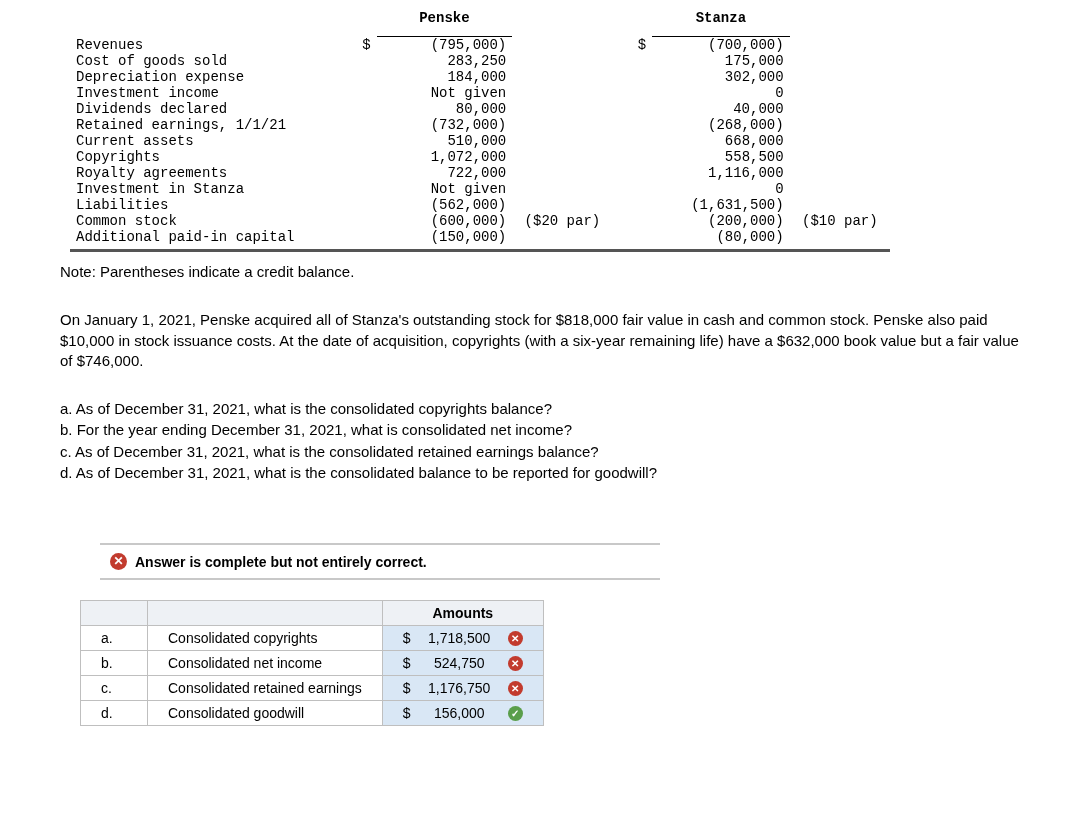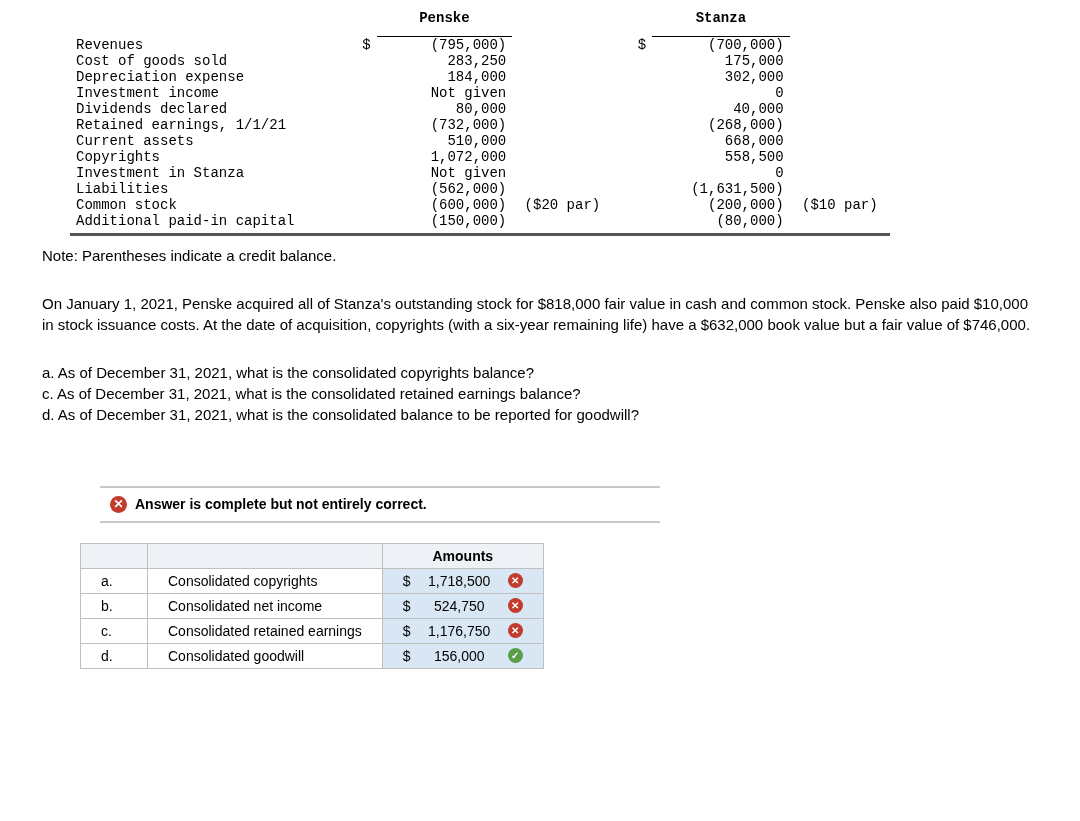--- a/index.html
+++ b/index.html
@@ -32,21 +32,21 @@
   .dollar-cell { text-align: right; width: 30px; padding-right:0; }
   .extra-cell { text-align: center; width: 90px; padding-left:4px; }
 
   .thick-rule {
     border-bottom: 3px solid #555;
     margin: 4px 70px 10px 70px;
     width: 820px;
   }
 
   .note, .para, .questions {
-    margin: 0 42px;
+    margin: 0 60px;
     line-height: 1.35;
   }
   .note { font-size: 15px; margin-top: 8px; }
   .para { font-size: 15px; margin-top: 28px; }
   .questions { font-size: 15px; margin-top: 28px; }
   .questions div { margin-bottom: 1px; }
 
   .feedback-box {
     margin: 60px 0 0 100px;
     width: 560px;
@@ -206,20 +206,29 @@
       <tr>
         <td class="label-cell">Copyrights</td>
         <td class="dollar-cell"></td>
         <td class="val-cell">1,072,000</td>
         <td class="extra-cell"></td>
         <td class="dollar-cell"></td>
         <td class="val-cell">558,500</td>
         <td class="extra-cell"></td>
       </tr>
       <tr>
+        <td class="label-cell">Royalty agreements</td>
+        <td class="dollar-cell"></td>
+        <td class="val-cell">722,000</td>
+        <td class="extra-cell"></td>
+        <td class="dollar-cell"></td>
+        <td class="val-cell">1,116,000</td>
+        <td class="extra-cell"></td>
+      </tr>
+      <tr>
         <td class="label-cell">Investment in Stanza</td>
         <td class="dollar-cell"></td>
         <td class="val-cell">Not given</td>
         <td class="extra-cell"></td>
         <td class="dollar-cell"></td>
         <td class="val-cell">0</td>
         <td class="extra-cell"></td>
       </tr>
       <tr>
         <td class="label-cell">Liabilities</td>
@@ -252,20 +261,21 @@
 </table>
 
 <div class="thick-rule"></div>
 
 <div class="note">Note: Parentheses indicate a credit balance.</div>
 
 <div class="para">On January 1, 2021, Penske acquired all of Stanza's outstanding stock for $818,000 fair value in cash and common stock. Penske also paid $10,000 in stock issuance costs. At the date of acquisition, copyrights (with a six-year remaining life) have a $632,000 book value but a fair value of $746,000.</div>
 
 <div class="questions">
   <div>a. As of December 31, 2021, what is the consolidated copyrights balance?</div>
+  <div>b. For the year ending December 31, 2021, what is consolidated net income?</div>
   <div>c. As of December 31, 2021, what is the consolidated retained earnings balance?</div>
   <div>d. As of December 31, 2021, what is the consolidated balance to be reported for goodwill?</div>
 </div>
 
 <div class="feedback-box">
   <div class="feedback-bar">
     <span class="icon-x">✕</span>
     <span>Answer is complete but not entirely correct.</span>
   </div>
 

